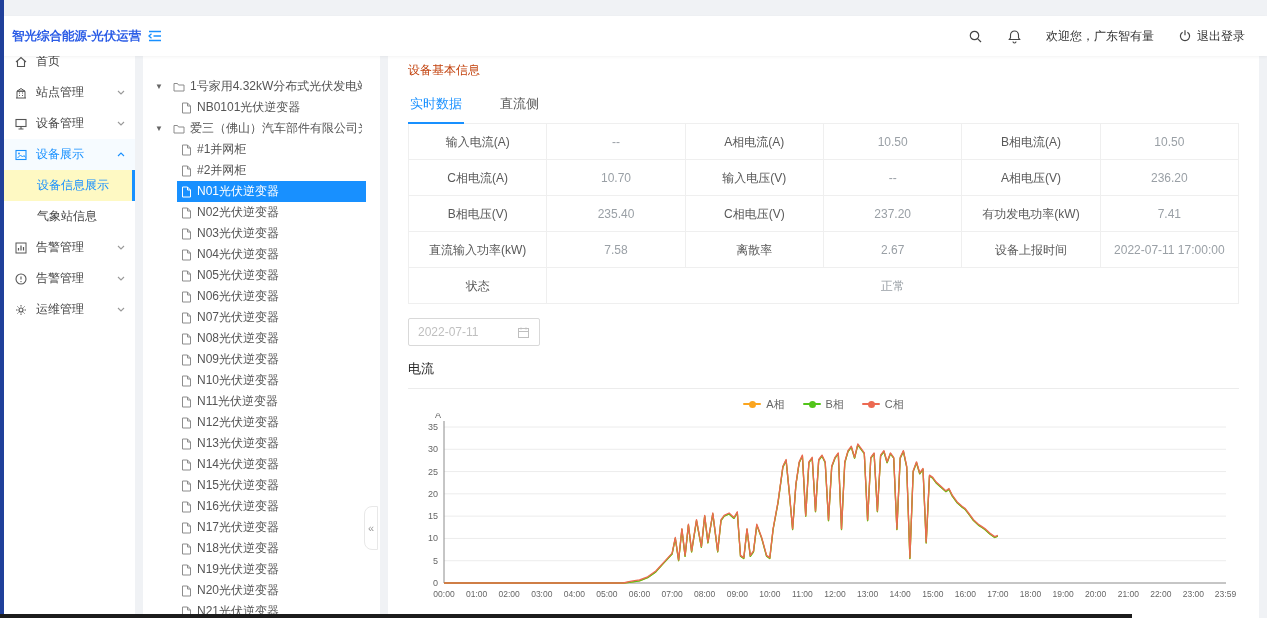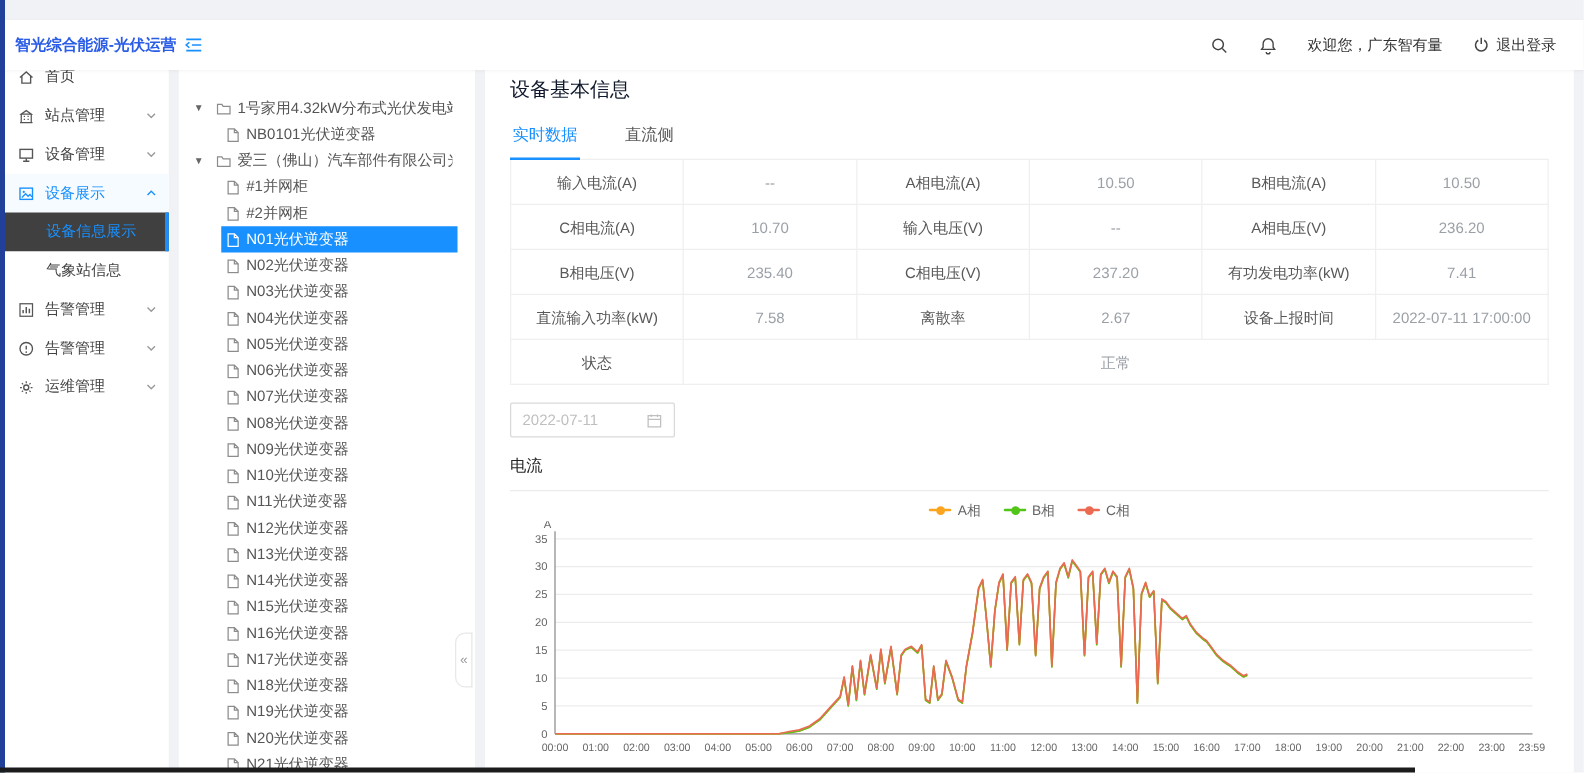--- a/index.html
+++ b/index.html
@@ -24,40 +24,40 @@
   .logout { display:flex; align-items:center; gap:5px; font-size:12px; color:#333; cursor:pointer; }
   
   .side { position:absolute; top:40px; left:0; width:135px; bottom:0; background:#fff; z-index:10; padding-top:6px; }
   .mi { height:31px; display:flex; align-items:center; padding-left:14px; position:relative;
         font-size:12px; color:#444; cursor:pointer; white-space:nowrap; }
   .mi .ic { width:14px; height:14px; margin-right:8px; display:flex; color:#555; }
   .mi .chev { position:absolute; right:10px; display:flex; }
   .mi.active { color:#1890ff; background:#f6fbff; }
   .mi.active .ic { color:#1890ff; }
   .mi.child { padding-left:37px; }
-  .mi.selected { background:#404040; color:#1890ff; border-right:3px solid #1890ff; }
+  .mi.selected { background:#fef9c3; color:#1890ff; border-right:3px solid #1890ff; }
   
   .tree-card { position:absolute; left:143px; top:48px; width:237px; height:570px; background:#fff;
                overflow:hidden; padding-top:28px; }
   .tree-item { height:21px; display:flex; align-items:center; font-size:12px; color:#555;
                padding-left:12px; white-space:nowrap; cursor:pointer; }
   .tree-item.depth1 { padding-left:34px; }
   .tree-item .caret { font-size:8px; color:#666; margin-right:5px; width:9px; line-height:21px; }
   .node { display:flex; align-items:center; gap:5px; height:21px; padding:0 4px; flex:1; margin-right:14px; overflow:hidden; }
   .ticon { display:flex; color:#8c8c8c; flex:none; }
   .tlabel { overflow:hidden; }
   .tree-item.selected .node { background:#1890ff; color:#fff; }
   .tree-item.selected .ticon { color:#fff; }
   .collapse-handle { position:absolute; right:2px; top:458px; width:14px; height:44px; background:#fff;
                      border:1px solid #e8e8e8; border-radius:8px 0 0 8px; display:flex; align-items:center;
                      justify-content:center; color:#999; font-size:11px; cursor:pointer; }
   
   .main-card { position:absolute; left:388px; top:48px; width:871px; height:570px; background:#fff;
                padding:14px 20px; overflow:hidden; }
-  .panel-title { font-size:16px; color:#0f172a; font-weight:normal; margin-bottom:8px; }
+  .panel-title { font-size:12px; color:#c2410c; font-weight:normal; margin-bottom:8px; }
   .tabs { display:flex; gap:34px; border-bottom:1px solid #efefef; }
   .tab { padding:8px 2px 9px; font-size:13px; color:#595959; cursor:pointer; }
   .tab.active { color:#1890ff; border-bottom:2px solid #1890ff; margin-bottom:-1px; }
   .info-table { border-left:1px solid #efefef; }
   .grid6 { display:grid; grid-template-columns:repeat(6,1fr); }
   .grid-status { display:grid; grid-template-columns:1fr 5fr; }
   .cell { height:36px; line-height:36px; text-align:center; border-right:1px solid #efefef;
           border-bottom:1px solid #efefef; font-size:12px; overflow:hidden; white-space:nowrap; }
   .cell.lab { color:#595959; }
   .cell.val { color:#9aa0a6; }

